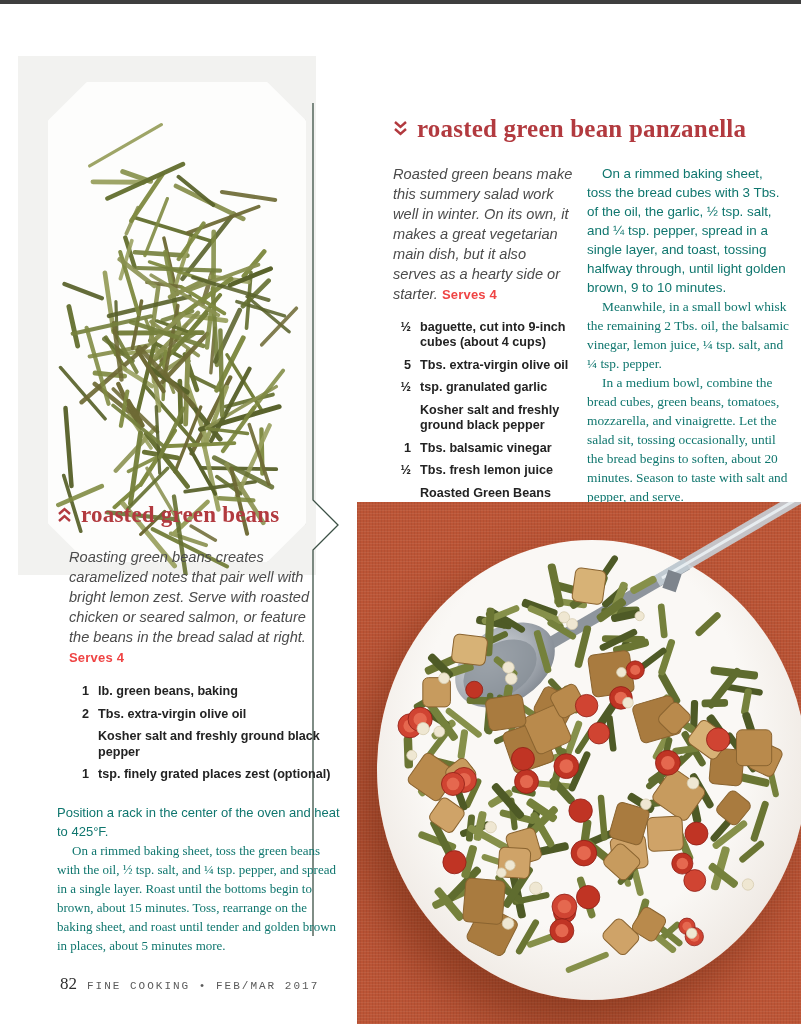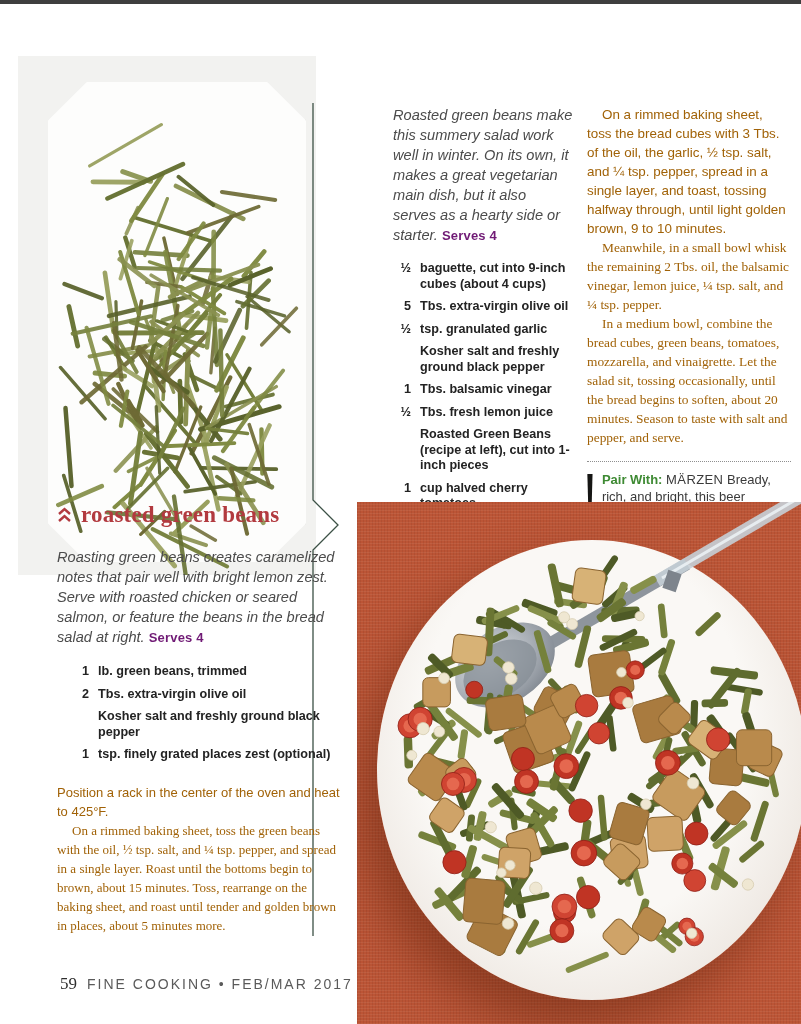--- a/index.html
+++ b/index.html
@@ -18,25 +18,25 @@
   #beans-svg{position:absolute;left:0;top:0;}
 
   
   #divider-svg{left:305px;top:98px;}
 
   
   .recipe-title{font-family:"Liberation Serif","DejaVu Serif",serif;font-weight:600;color:#b23a3f;
     letter-spacing:.2px;display:flex;align-items:center;gap:9px;}
   .chev-icon{flex:0 0 auto;display:block;}
   .intro{font-style:italic;color:#4b4b4b;}
-  .serves{font-style:normal;font-weight:bold;color:#701a75;font-size:13px;letter-spacing:.2px;}
+  .serves{font-style:normal;font-weight:bold;color:#ef4444;font-size:13px;letter-spacing:.2px;}
   .ingredients{display:grid;grid-template-columns:18px 1fr;column-gap:9px;row-gap:7px;
     font-weight:bold;font-size:12.6px;line-height:15.5px;color:#232323;}
   .ingredients .qty{text-align:right;}
-  .method p{margin:0;color:#a16207;}
+  .method p{margin:0;color:#0f766e;}
   .method p + p{text-indent:15px;font-family:Liberation Serif, serif;}
   .method.indent-all p{text-indent:15px;}
 
   
   #panzanella{left:393px;top:94px;width:398px;}
   #panzanella .recipe-title{font-size:25px;}
   #panz-cols{display:flex;gap:14px;margin-top:11px;}
   #panz-col-a{width:180px;}
   #panz-col-b{width:204px;}
   #panz-col-a .intro{font-size:14.6px;line-height:20px;}
@@ -54,21 +54,21 @@
   
   #green-beans{left:57px;top:483px;width:284px;}
   #green-beans .recipe-title{font-size:23px;}
   #green-beans .intro{font-size:14.6px;line-height:20px;margin-top:9px;}
   #green-beans .ingredients{margin:16px 0 0 14px;}
   #green-beans .method{margin-top:20px;font-size:13px;line-height:19px;}
 
   
   #footer{left:60px;top:974px;display:flex;align-items:baseline;gap:10px;}
   #page-number{font-family:"Liberation Serif","DejaVu Serif",serif;font-size:17px;color:#2e2e2e;}
-  #magazine-line{font-size:14px;letter-spacing:2px;color:#5a5a5a;}
+  #magazine-line{font-size:11px;letter-spacing:2px;color:#5a5a5a;font-family:Liberation Mono, monospace;}
 
   
   #photo-right{left:357px;top:502px;width:444px;height:522px;background:#bc5536;overflow:hidden;
     border-bottom:2px solid #4a3a33;
     background-image:
       repeating-linear-gradient(0deg,rgba(255,235,220,.07) 0 1px,rgba(0,0,0,0) 1px 3px),
       repeating-linear-gradient(90deg,rgba(60,10,0,.08) 0 1px,rgba(0,0,0,0) 1px 3px);}
   #platter-right{position:absolute;left:20px;top:38px;width:430px;height:460px;border-radius:50%;
     background:radial-gradient(ellipse at 48% 42%,#faf8f5 52%,#eee8e2 76%,#dcd4cc 97%);
     box-shadow:-18px 28px 50px rgba(70,20,0,.38);}
@@ -235,20 +235,27 @@
         <line x1="110.58065495630105" y1="345.0927452312349" x2="124.5472298638026" y2="369.40478032850336" stroke="#6e6a35" stroke-width="4.282985359570012" stroke-linecap="round" opacity="0.9823803377454169"></line>
         <line x1="68.66357705373001" y1="271.82472519802366" x2="90.51008317243624" y2="347.7629554016286" stroke="#7f8a41" stroke-width="4.172802215674892" stroke-linecap="round" opacity="0.8728033814695664"></line>
       </svg>
   </div>
 
   <svg id="divider-svg" class="abs" width="45" height="845" viewBox="0 0 45 845">
     <polyline points="8,5 8,402 33,427 8,452 8,838" fill="none" stroke="#3c5146" stroke-width="1.3"></polyline>
   </svg>
 
   <section id="panzanella" class="abs">
+    <h2 class="recipe-title">
+      <svg class="chev-icon" width="15" height="17" viewBox="0 0 15 17">
+        <path d="M2 2 L7.5 7 L13 2" fill="none" stroke="#b23a3f" stroke-width="2.4"></path>
+        <path d="M2 9 L7.5 14 L13 9" fill="none" stroke="#b23a3f" stroke-width="2.4"></path>
+      </svg>
+      <span>roasted green bean panzanella</span>
+    </h2>
     <div id="panz-cols">
       <div id="panz-col-a">
         <p class="intro" style="margin:0"><span>Roasted green beans make this summery salad work well in winter. On its own, it makes a great vegetarian main dish, but it also serves as a hearty side or starter.</span>
            <span class="serves">Serves 4</span></p>
         <div class="ingredients">
 
             <span class="qty">½</span>
             <span class="txt">baguette, cut into 9-inch cubes (about 4 cups)</span>
 
             <span class="qty">5</span>
@@ -296,45 +303,45 @@
   </section>
 
   <section id="green-beans" class="abs">
     <h2 class="recipe-title">
       <svg class="chev-icon" width="15" height="17" viewBox="0 0 15 17">
         <path d="M2 7 L7.5 2 L13 7" fill="none" stroke="#b23a3f" stroke-width="2.4"></path>
         <path d="M2 14 L7.5 9 L13 14" fill="none" stroke="#b23a3f" stroke-width="2.4"></path>
       </svg>
       <span>roasted green beans</span>
     </h2>
-    <p class="intro" style="margin:0"><span>Roasting green beans creates caramelized notes that pair well with bright lemon zest. Serve with roasted chicken or seared salmon, or feature the beans in the bread salad at right.</span>
+    <p class="intro" style="margin:12px"><span>Roasting green beans creates caramelized notes that pair well with bright lemon zest. Serve with roasted chicken or seared salmon, or feature the beans in the bread salad at right.</span>
        <span class="serves">Serves 4</span></p>
     <div class="ingredients">
 
         <span class="qty">1</span>
-        <span class="txt">lb. green beans, trimmed</span>
+        <span class="txt">lb. green beans, baking</span>
 
         <span class="qty">2</span>
         <span class="txt">Tbs. extra-virgin olive oil</span>
 
         <span class="qty"></span>
         <span class="txt">Kosher salt and freshly ground black pepper</span>
 
         <span class="qty">1</span>
         <span class="txt">tsp. finely grated places zest (optional)</span>
       </div>
     <div class="method">
 
     <p>Position a rack in the center of the oven and heat to 425°F.</p>
         <p>On a rimmed baking sheet, toss the green beans with the oil, ½ tsp. salt, and ¼ tsp. pepper, and spread in a single layer. Roast until the bottoms begin to brown, about 15 minutes. Toss, rearrange on the baking sheet, and roast until tender and golden brown in places, about 5 minutes more.</p>
       </div>
   </section>
 
   <div id="footer" class="abs">
-    <span id="page-number">59</span>
+    <span id="page-number">82</span>
     <span id="magazine-line">FINE COOKING • FEB/MAR 2017</span>
   </div>
 
   <div id="photo-right" class="abs">
     <div id="platter-right"></div>
     <svg id="salad-svg" width="444" height="522" viewBox="0 0 444 522">
       <defs>
         <radialGradient id="bowlGrad" cx="40%" cy="35%" r="75%">
           <stop offset="0%" stop-color="#dde0e4"></stop>
           <stop offset="55%" stop-color="#aab0b7"></stop>

